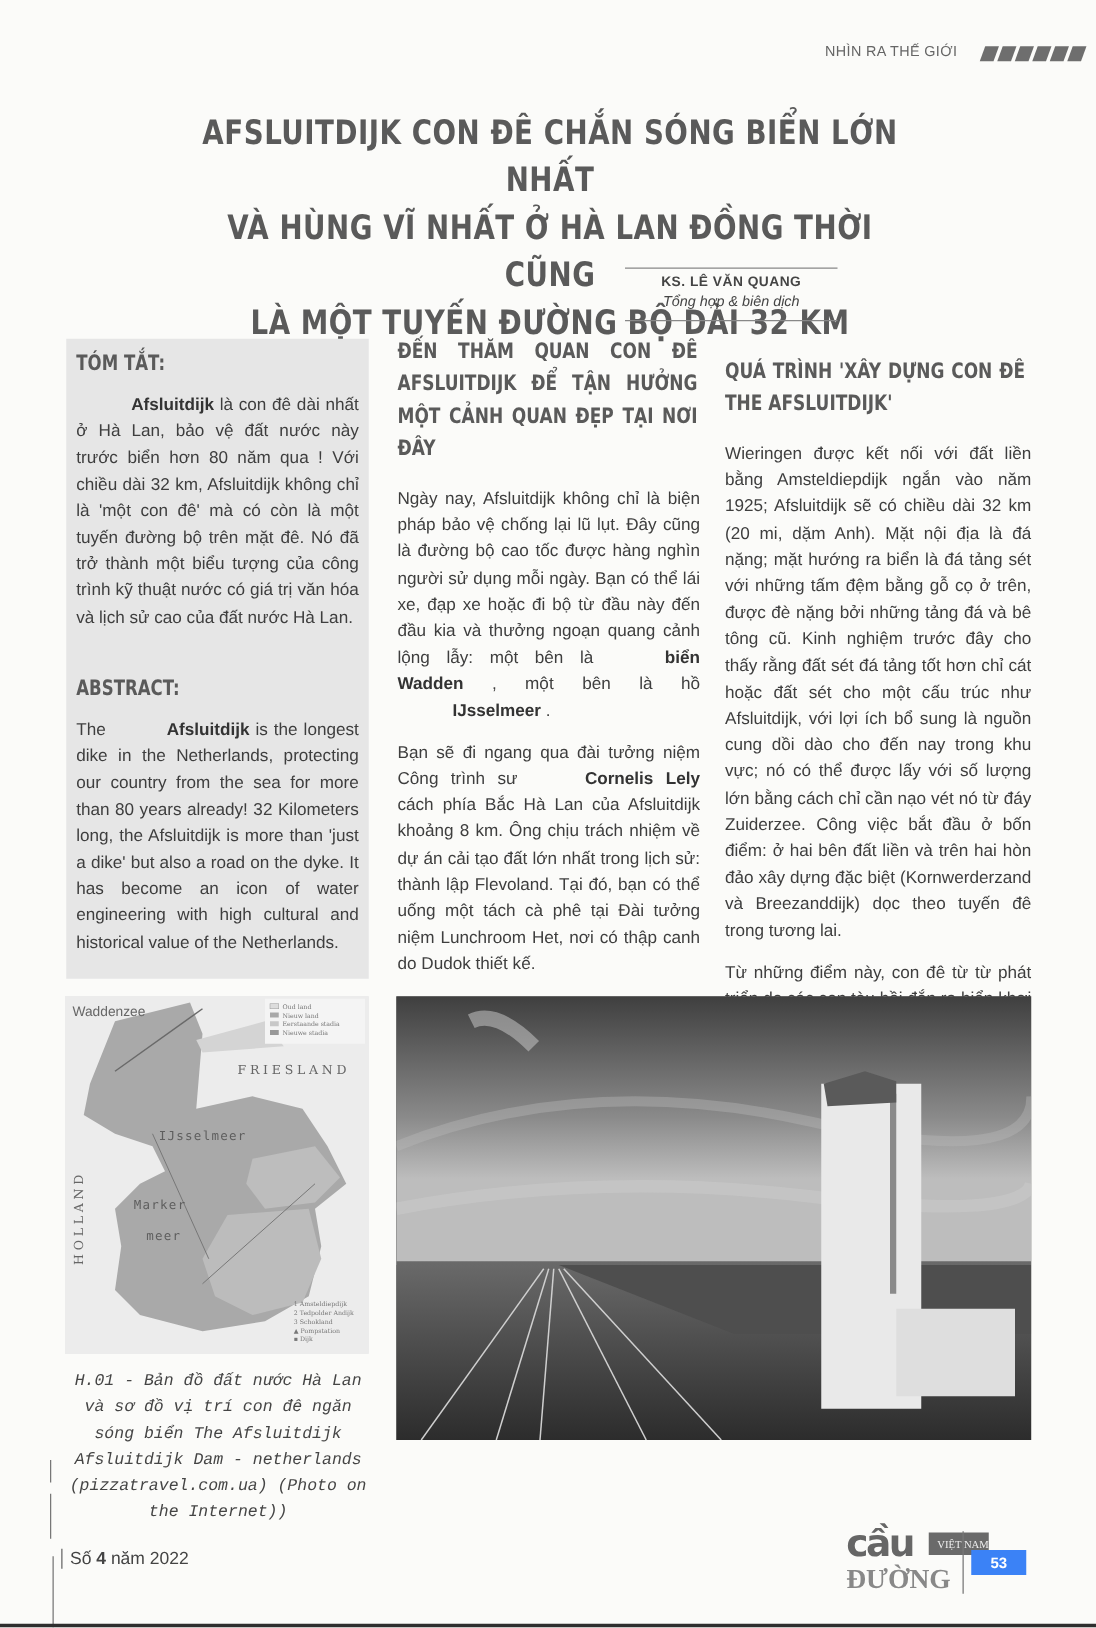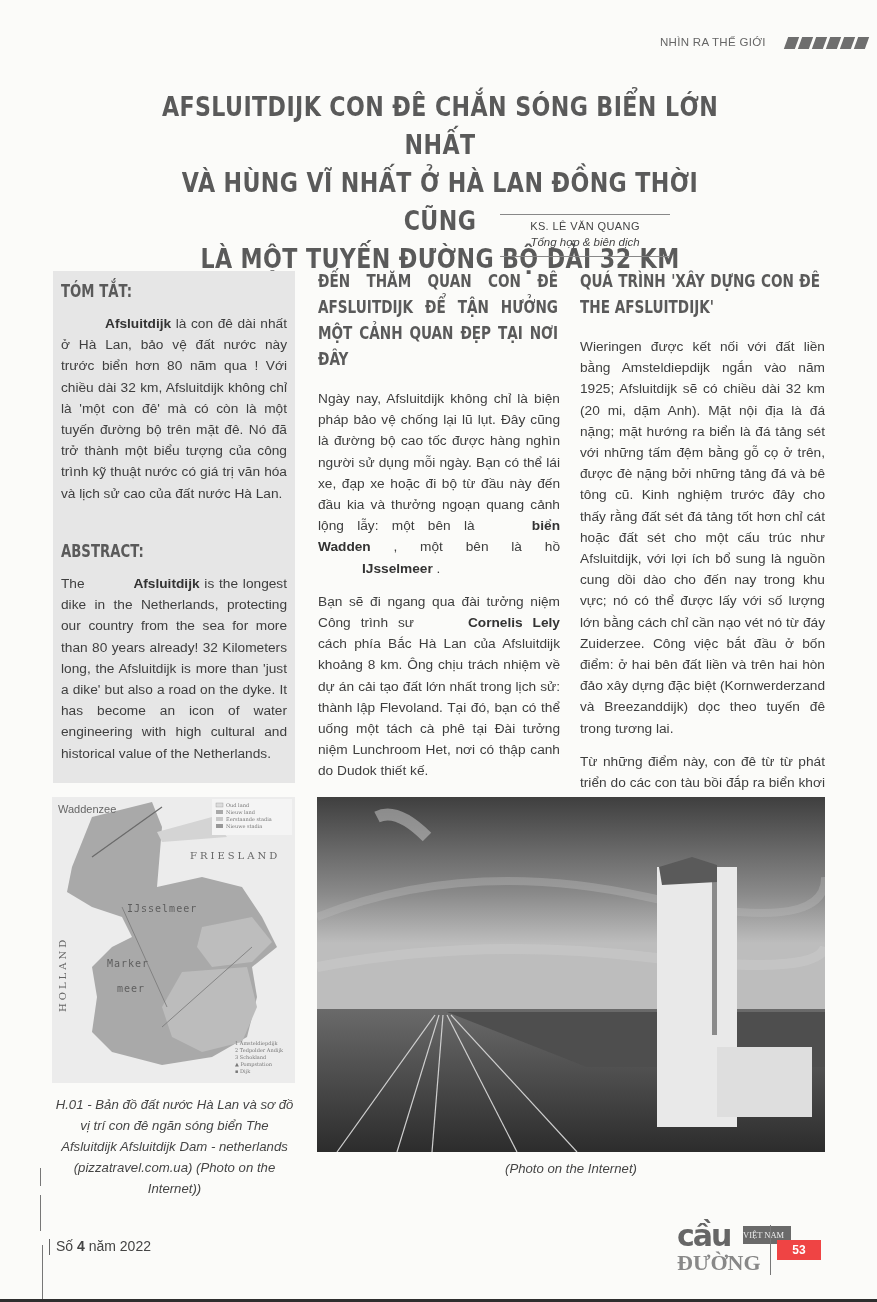--- a/index.html
+++ b/index.html
@@ -18,21 +18,21 @@
   
   .title {
     left: 100px; top: 88px; width: 680px; text-align: center;
     font-family: "DejaVu Sans", sans-serif; font-weight: bold;
     font-size: 27px; line-height: 38px; color: #5a5a5a;
     transform: scaleX(0.82); transform-origin: center top; letter-spacing: 0.5px;
   }
 
   
   .byline-rule { height: 1px; background: #888; left: 500px; width: 170px; }
-  .byline-name { left: 500px; top: 220px; width: 170px; text-align: center; font-size: 11px; font-weight: normal; color: #444; letter-spacing: 0.4px; }
+  .byline-name { left: 500px; top: 220px; width: 170px; text-align: center; font-size: 11px; font-weight: bold; color: #444; letter-spacing: 0.4px; }
   .byline-role { left: 500px; top: 236px; width: 170px; text-align: center; font-size: 11.5px; font-style: italic; color: #444; }
 
   
   .summary-box { left: 53px; top: 271px; width: 242px; height: 512px; background: #e6e6e6; }
   .section-head {
     font-family: "DejaVu Sans", sans-serif; font-weight: bold; color: #5a5a5a;
     font-size: 17px; transform: scaleX(0.78); transform-origin: left top; white-space: nowrap;
   }
   .body-text { font-size: 13.7px; line-height: 21.2px; color: #3e3e3e; text-align: justify; }
   .body-text b { color: #333; margin-left: 44px; }
@@ -43,29 +43,29 @@
 
   .col-head {
     font-family: "DejaVu Sans", sans-serif; font-weight: bold; color: #5a5a5a;
     font-size: 17px; line-height: 26px; width: 300px;
     transform: scaleX(0.8); transform-origin: left top; text-align: justify;
   }
 
   
   .map-fig { left: 52px; top: 797px; width: 243px; height: 286px; background: #e8e8e8; overflow: hidden; }
   .photo-fig { left: 317px; top: 797px; width: 508px; height: 355px; overflow: hidden; background: #555; }
-  .caption { font-size: 13.2px; line-height: 21px; font-style: italic; color: #454545; text-align: center; }
+  .caption { font-size: 13.2px; line-height: 21px; font-style: italic; color: #454545; text-align: center; font-family: Liberation Mono, monospace; }
 
   
   .vline { background: #777; width: 1px; }
   .issue { left: 49px; top: 1238px; font-size: 14px; color: #444; }
   .issue-bar { left: 49px; top: 1239px; width: 1px; height: 16px; background: #666; }
   .logo { left: 650px; top: 1222px; width: 115px; height: 56px; margin-left: 27px; }
   .logo-divider { left: 770px; top: 1225px; width: 1px; height: 50px; background: #777; }
-  .page-num { left: 777px; top: 1240px; width: 44px; height: 20px; background: #ef4444; color: #fff; font-size: 12px; font-weight: bold; text-align: center; line-height: 20px; }
+  .page-num { left: 777px; top: 1240px; width: 44px; height: 20px; background: #3b82f6; color: #fff; font-size: 12px; font-weight: bold; text-align: center; line-height: 20px; }
   .bottom-rule { left: 0; top: 1299px; width: 877px; height: 3px; background: #2e2e2e; }
 </style>
 </head>
 <body>
 
 <div class="abs running-head">NHÌN RA THẾ GIỚI</div>
 <div class="abs stripes">
   <span></span>
     <span></span>
     <span></span>
@@ -94,21 +94,21 @@
   <div class="section-head">ABSTRACT:</div>
   <p class="body-text" style="margin:12px 0 0 0"><span>The </span><b>Afsluitdijk</b><span> is the longest dike in the Netherlands, protecting our country from the sea for more than 80 years already! 32 Kilometers long, the Afsluitdijk is more than 'just a dike' but also a road on the dyke. It has become an icon of water engineering with high cultural and historical value of the Netherlands.</span></p>
 </div>
 
 <div class="abs col2" style="top:268px">
   <div class="col-head">ĐẾN THĂM QUAN CON ĐÊ AFSLUITDIJK ĐỂ TẬN HƯỞNG MỘT CẢNH QUAN ĐẸP TẠI NƠI ĐÂY</div>
   <p class="body-text" style="margin:16px 0 0 0"><span>Ngày nay, Afsluitdijk không chỉ là biện pháp bảo vệ chống lại lũ lụt. Đây cũng là đường bộ cao tốc được hàng nghìn người sử dụng mỗi ngày. Bạn có thể lái xe, đạp xe hoặc đi bộ từ đầu này đến đầu kia và thưởng ngoạn quang cảnh lộng lẫy: một bên là </span><b>biển Wadden</b><span> , một bên là hồ </span><b>IJsselmeer</b><span> .</span></p>
   <p class="body-text" style="margin:12px 0 0 0"><span>Bạn sẽ đi ngang qua đài tưởng niệm Công trình sư </span><b>Cornelis Lely</b><span> cách phía Bắc Hà Lan của Afsluitdijk khoảng 8 km. Ông chịu trách nhiệm về dự án cải tạo đất lớn nhất trong lịch sử: thành lập Flevoland. Tại đó, bạn có thể uống một tách cà phê tại Đài tưởng niệm Lunchroom Het, nơi có thập canh do Dudok thiết kế.</span></p>
 </div>
 
-<div class="abs col3" style="top:268px; height:524px; overflow:hidden">
+<div class="abs col3" style="top:284px; height:524px; overflow:hidden">
   <div class="col-head" style="width:300px">QUÁ TRÌNH 'XÂY DỰNG CON ĐÊ THE AFSLUITDIJK'</div>
   <p class="body-text" style="margin:16px 0 0 0">Wieringen được kết nối với đất liền bằng Amsteldiepdijk ngắn vào năm 1925; Afsluitdijk sẽ có chiều dài 32 km (20 mi, dặm Anh). Mặt nội địa là đá nặng; mặt hướng ra biển là đá tảng sét với những tấm đệm bằng gỗ cọ ở trên, được đè nặng bởi những tảng đá và bê tông cũ. Kinh nghiệm trước đây cho thấy rằng đất sét đá tảng tốt hơn chỉ cát hoặc đất sét cho một cấu trúc như Afsluitdijk, với lợi ích bổ sung là nguồn cung dồi dào cho đến nay trong khu vực; nó có thể được lấy với số lượng lớn bằng cách chỉ cần nạo vét nó từ đáy Zuiderzee. Công việc bắt đầu ở bốn điểm: ở hai bên đất liền và trên hai hòn đảo xây dựng đặc biệt (Kornwerderzand và Breezanddijk) dọc theo tuyến đê trong tương lai.</p>
   <p class="body-text" style="margin:12px 0 0 0">Từ những điểm này, con đê từ từ phát triển do các con tàu bồi đắp ra biển khơi cho đến khi nó bị thủng</p>
 </div>
 
 <div class="abs map-fig">
   <svg width="243" height="286" viewBox="0 0 243 286">
     <rect width="243" height="286" fill="#ececec"></rect>
 
     <path d="M40 20 L100 5 L110 30 L105 90 L150 80 L190 90 L210 120 L225 150 L200 170 L205 200 L195 240 L160 260 L110 268 L60 255 L40 235 L45 200 L40 170 L60 150 L80 140 L70 120 L40 110 L15 95 L20 70 Z" fill="#a9a9a9"></path>
@@ -172,30 +172,29 @@
       <line x1="130" y1="218" x2="200" y2="355"></line>
       <line x1="134" y1="218" x2="260" y2="355"></line>
     </g>
     <rect x="340" y="70" width="80" height="260" fill="#e9e9e9"></rect>
     <rect x="395" y="78" width="5" height="160" fill="#8a8a8a"></rect>
     <rect x="400" y="250" width="95" height="70" fill="#dedede"></rect>
     <polygon points="342,70 375,60 400,68 400,85 345,88" fill="#5a5a5a"></polygon>
   </svg>
 </div>
 <div class="abs caption" style="left:317px; top:1158px; width:508px">
-  <div>(Photo on the Internet)</div>
 </div>
 
 <div class="abs vline" style="left:40px; top:1168px; height:18px"></div>
 <div class="abs vline" style="left:40px; top:1195px; height:36px"></div>
 <div class="abs vline" style="left:42px; top:1245px; height:57px"></div>
 
 <div class="abs issue-bar"></div>
 <div class="abs issue" style="left:56px"><span>Số </span><b>4</b><span> năm 2022</span></div>
 
 <div class="abs logo">
   <div style="position:absolute; left:0; top:0; font-family:'DejaVu Sans',sans-serif; font-weight:bold; font-size:30px; line-height:28px; color:#666; letter-spacing:-2px">cầu</div>
-  <div style="position:absolute; left:66px; top:4px; width:48px; height:18px; background:#6a6a6a; color:#eee; font-family:'Liberation Serif',serif; font-size:8.5px; line-height:18px; text-align:left">VIỆT NAM</div>
+  <div style="position:absolute; left:66px; top:4px; width:48px; height:18px; background:#6a6a6a; color:#eee; font-family:'Liberation Serif',serif; font-size:8.5px; line-height:18px; text-align:right">VIỆT NAM</div>
   <div style="position:absolute; left:0; top:28px; font-family:Liberation Serif, serif; font-weight:bold; font-size:22px; color:#888; letter-spacing:0px">ĐƯỜNG</div>
 </div>
 <div class="abs logo-divider"></div>
 <div class="abs page-num">53</div>
 <div class="abs bottom-rule"></div>
 
 </body></html>

